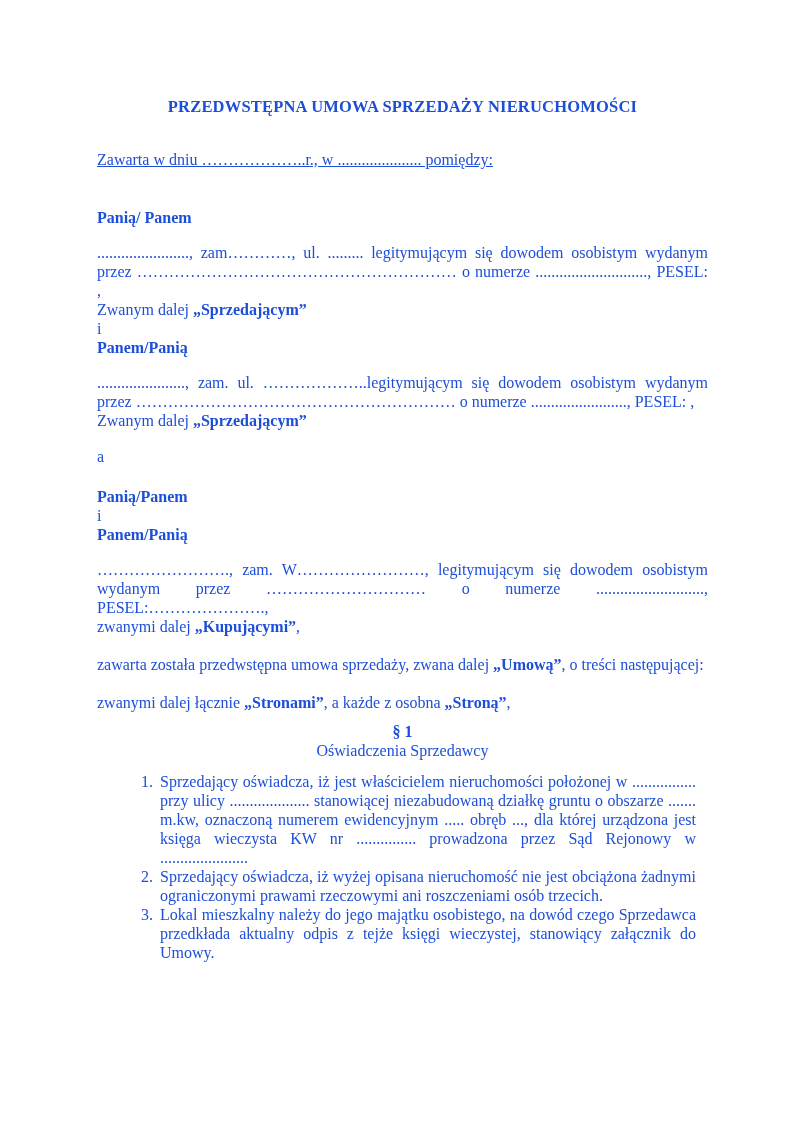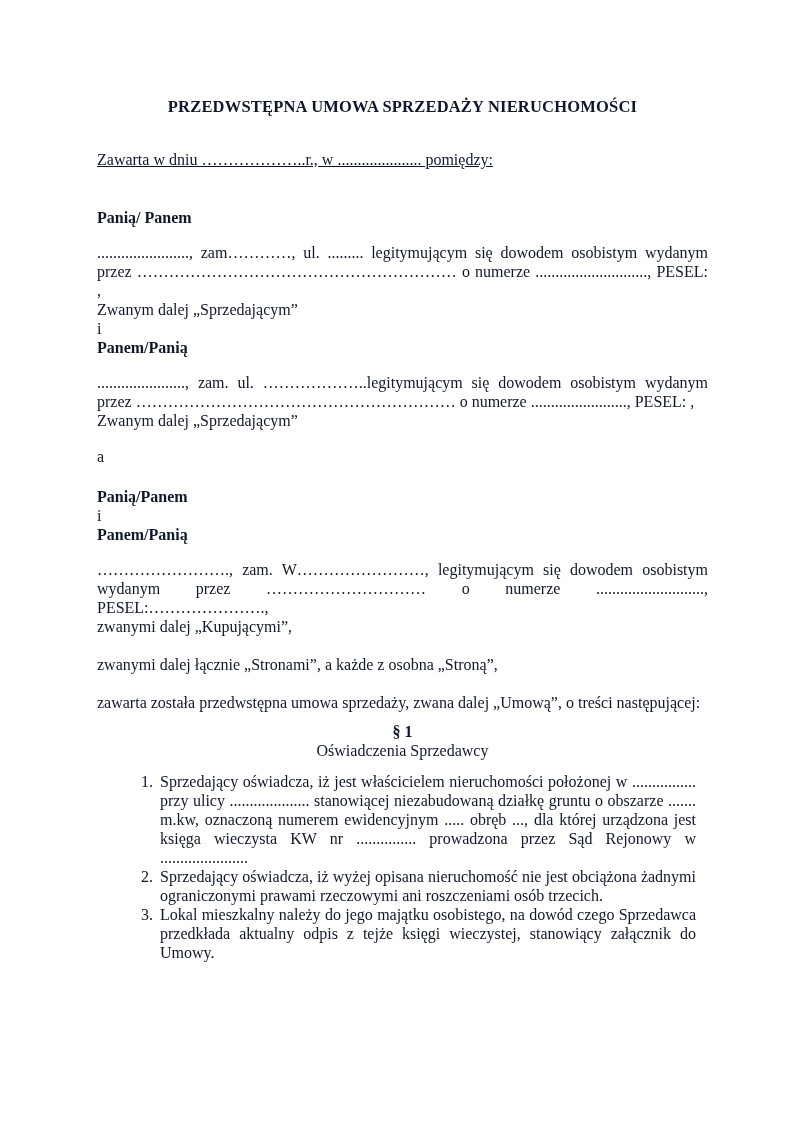--- a/index.html
+++ b/index.html
@@ -14,21 +14,21 @@
   }
   .page {
     box-sizing: border-box;
     width: 800px;
     height: 1132px;
     padding: 97px 92px 40px 97px;
     background: #ffffff;
     font-family: "Liberation Serif", "DejaVu Serif", serif;
     font-size: 16px;
     line-height: 19px;
-    color: #0f172a;
+    color: #1d4ed8;
     overflow: hidden;
   }
   p { margin: 0; }
   .doc-title {
     font-size: 16.5px;
     font-weight: bold;
     text-align: center;
     letter-spacing: 0.2px;
     margin: 0 0 34px 0;
   }
@@ -60,21 +60,21 @@
     text-align: center;
   }
   ol.clauses {
     margin: 12px;
     padding-left: 48px;
   }
   ol.clauses li {
     padding-left: 3px;
     text-align: justify;
   }
-  b { font-weight: normal; }
+  b { font-weight: bold; }
 </style>
 </head>
 <body>
 
 <div class="page">
 
   <p class="doc-title">PRZEDWSTĘPNA UMOWA SPRZEDAŻY NIERUCHOMOŚCI</p>
 
   <p class="intro">Zawarta w dniu ………………..r., w ..................... pomiędzy:</p>
 
@@ -91,23 +91,23 @@
   <p class="connector-a">a</p>
 
   <p class="party-heading">Panią/Panem</p>
 
   <p>i</p>
 
   <p class="party-heading">Panem/Panią</p>
   <p class="just">……………………., zam. W……………………, legitymującym się dowodem osobistym wydanym przez ………………………… o numerze ..........................., PESEL:………………….,</p>
   <p><span>zwanymi dalej </span><b>„Kupującymi”</b><span>,</span></p>
 
+  <p class="gap-before just"><span>zawarta została przedwstępna umowa sprzedaży, zwana dalej </span><b>„Umową”</b><span>, o treści następującej:</span></p>
+
   <p class="gap-before"><span>zwanymi dalej łącznie </span><b>„Stronami”</b><span>, a każde z osobna </span><b>„Stroną”</b><span>,</span></p>
-
-  <p class="gap-before just"><span>zawarta została przedwstępna umowa sprzedaży, zwana dalej </span><b>„Umową”</b><span>, o treści następującej:</span></p>
 
   <p class="section-number">§ 1</p>
   <p class="section-heading">Oświadczenia Sprzedawcy</p>
 
   <ol class="clauses">
     <li><span>Sprzedający oświadcza, iż jest właścicielem nieruchomości położonej w ................ przy ulicy .................... stanowiącej niezabudowaną działkę gruntu o obszarze ....... m.kw, oznaczoną numerem ewidencyjnym ..... obręb ..., dla której urządzona jest księga wieczysta KW nr ............... prowadzona przez Sąd Rejonowy w ......................</span></li>
     <li><span>Sprzedający oświadcza, iż wyżej opisana nieruchomość nie jest obciążona żadnymi ograniczonymi prawami rzeczowymi ani roszczeniami osób trzecich.</span></li>
     <li><span>Lokal mieszkalny należy do jego majątku osobistego, na dowód czego Sprzedawca przedkłada aktualny odpis z tejże księgi wieczystej, stanowiący załącznik do Umowy.</span></li>
   </ol>
 

